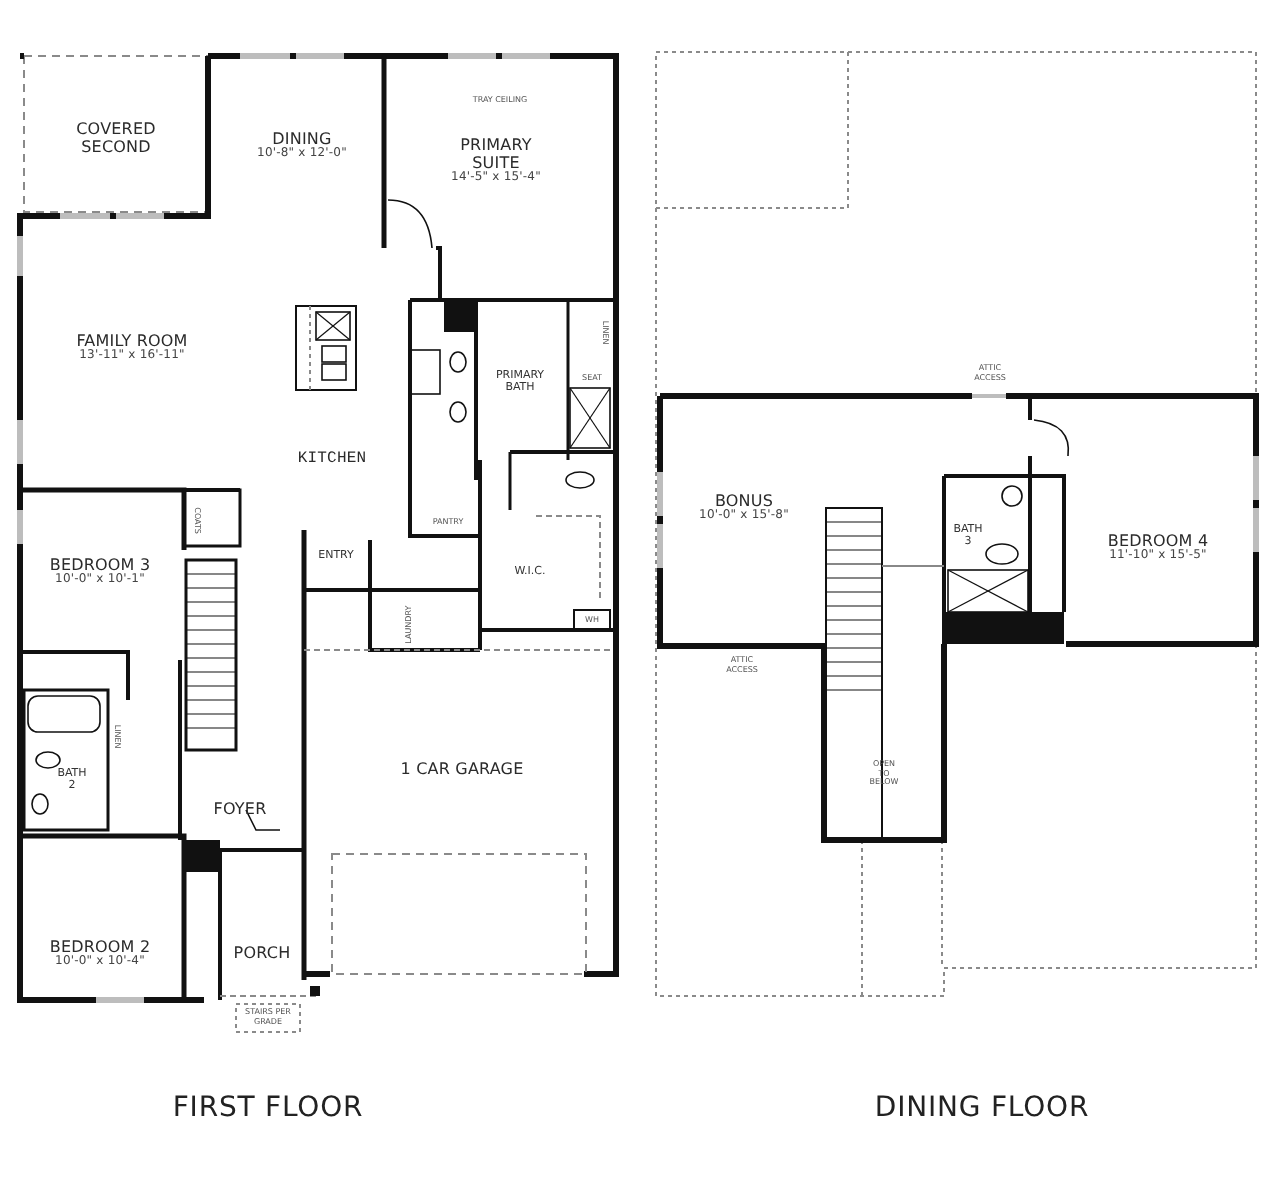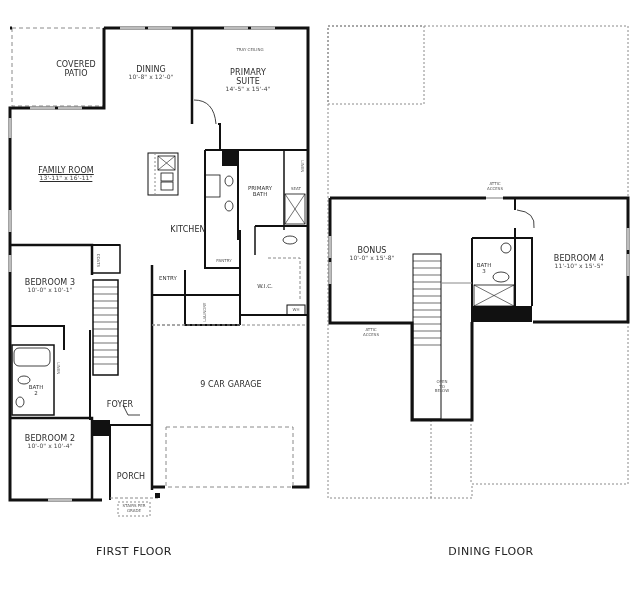--- a/index.html
+++ b/index.html
@@ -3,21 +3,21 @@
 <meta charset="utf-8">
 <style>
   html, body { margin:0; padding:0; background:#ffffff; }
   body { width:636px; height:600px; position:relative; overflow:hidden; font-family:"DejaVu Sans", sans-serif; color:#222; }
   svg { position:absolute; left:0; top:0; }
   .lbl { position:absolute; text-align:center; font-family:"DejaVu Sans", sans-serif; color:#2b2b2b; white-space:nowrap; transform:translateX(-50%); line-height:1.15; }
   .room { font-size:8px; letter-spacing:0.1px; }
   .dim { font-size:6px; color:#444; }
   .tiny { font-size:4px; color:#555; }
   .small { font-size:5.5px; color:#333; }
-  .floor-title { font-size:11px; letter-spacing:0.4px; color:#222; }
+  .floor-title { font-size:14px; letter-spacing:0.4px; color:#222; }
 </style>
 </head>
 <body>
 
 <svg width="636" height="600" viewBox="0 0 636 600">
 
   <g stroke="#111" fill="none">
 
     <rect x="12" y="28" width="92" height="78" stroke="#8a8a8a" stroke-width="1" stroke-dasharray="4,3"></rect>
 
@@ -176,39 +176,39 @@
     <g stroke="#bdbdbd" stroke-width="3">
       <line x1="330" y1="236" x2="330" y2="258"></line>
         <line x1="330" y1="262" x2="330" y2="284"></line>
       <line x1="628" y1="228" x2="628" y2="250"></line>
         <line x1="628" y1="254" x2="628" y2="276"></line>
     </g>
   </g>
 </svg>
 
 <div>
-  <div class="lbl room" style="left:58px;top:60px;margin-left:18px;">
+  <div class="lbl room" style="left:58px;top:60px;">
     <div>COVERED</div>
-    <div>PATIO</div>
+    <div>SECOND</div>
   </div>
   <div class="lbl room" style="left:151px;top:65px;">
     <div>DINING</div>
     <div class="dim">10'-8" x 12'-0"</div>
   </div>
   <div class="lbl tiny" style="left:250px;top:48px;">TRAY CEILING</div>
   <div class="lbl room" style="left:248px;top:68px;">
     <div>PRIMARY</div>
     <div>SUITE</div>
     <div class="dim">14'-5" x 15'-4"</div>
   </div>
-  <div class="lbl room" style="left:66px;top:166px;text-decoration:underline;">
+  <div class="lbl room" style="left:66px;top:166px;">
     <div>FAMILY ROOM</div>
     <div class="dim">13'-11" x 16'-11"</div>
   </div>
-  <div class="lbl room" style="left:188px;top:225px;">KITCHEN</div>
+  <div class="lbl room" style="left:166px;top:225px;font-family:Liberation Mono, monospace;">KITCHEN</div>
   <div class="lbl small" style="left:260px;top:185px;">
     <div>PRIMARY</div>
     <div>BATH</div>
   </div>
   <div class="lbl tiny" style="left:296px;top:187px;">SEAT</div>
   <div class="lbl tiny" style="left:224px;top:259px;">PANTRY</div>
   <div class="lbl small" style="left:265px;top:283px;">W.I.C.</div>
   <div class="lbl tiny" style="left:296px;top:308px;">WH</div>
   <div class="lbl small" style="left:168px;top:275px;">ENTRY</div>
   <div class="lbl tiny" style="left:205px;top:310px;transform:translateX(-50%) rotate(-90deg);">LAUNDRY</div>
@@ -217,22 +217,22 @@
     <div>BEDROOM 3</div>
     <div class="dim">10'-0" x 10'-1"</div>
   </div>
   <div class="lbl small" style="left:36px;top:384px;">
     <div>BATH</div>
     <div>2</div>
   </div>
   <div class="lbl tiny" style="left:58px;top:366px;transform:translateX(-50%) rotate(90deg);">LINEN</div>
   <div class="lbl tiny" style="left:302px;top:164px;transform:translateX(-50%) rotate(90deg);">LINEN</div>
   <div class="lbl room" style="left:120px;top:400px;">FOYER</div>
-  <div class="lbl room" style="left:231px;top:380px;">9 CAR GARAGE</div>
-  <div class="lbl room" style="left:50px;top:434px;">
+  <div class="lbl room" style="left:231px;top:380px;">1 CAR GARAGE</div>
+  <div class="lbl room" style="left:50px;top:469px;">
     <div>BEDROOM 2</div>
     <div class="dim">10'-0" x 10'-4"</div>
   </div>
   <div class="lbl room" style="left:131px;top:472px;">PORCH</div>
   <div class="lbl tiny" style="left:134px;top:504px;">
     <div>STAIRS PER</div>
     <div>GRADE</div>
   </div>
   <div class="lbl floor-title" style="left:134px;top:546px;">FIRST FLOOR</div>
 </div>
@@ -243,21 +243,21 @@
     <div>ACCESS</div>
   </div>
   <div class="lbl room" style="left:372px;top:246px;">
     <div>BONUS</div>
     <div class="dim">10'-0" x 15'-8"</div>
   </div>
   <div class="lbl small" style="left:484px;top:262px;">
     <div>BATH</div>
     <div>3</div>
   </div>
-  <div class="lbl room" style="left:579px;top:254px;">
+  <div class="lbl room" style="left:579px;top:266px;">
     <div>BEDROOM 4</div>
     <div class="dim">11'-10" x 15'-5"</div>
   </div>
   <div class="lbl tiny" style="left:371px;top:328px;">
     <div>ATTIC</div>
     <div>ACCESS</div>
   </div>
   <div class="lbl tiny" style="left:442px;top:380px;">
     <div>OPEN</div>
     <div>TO</div>

